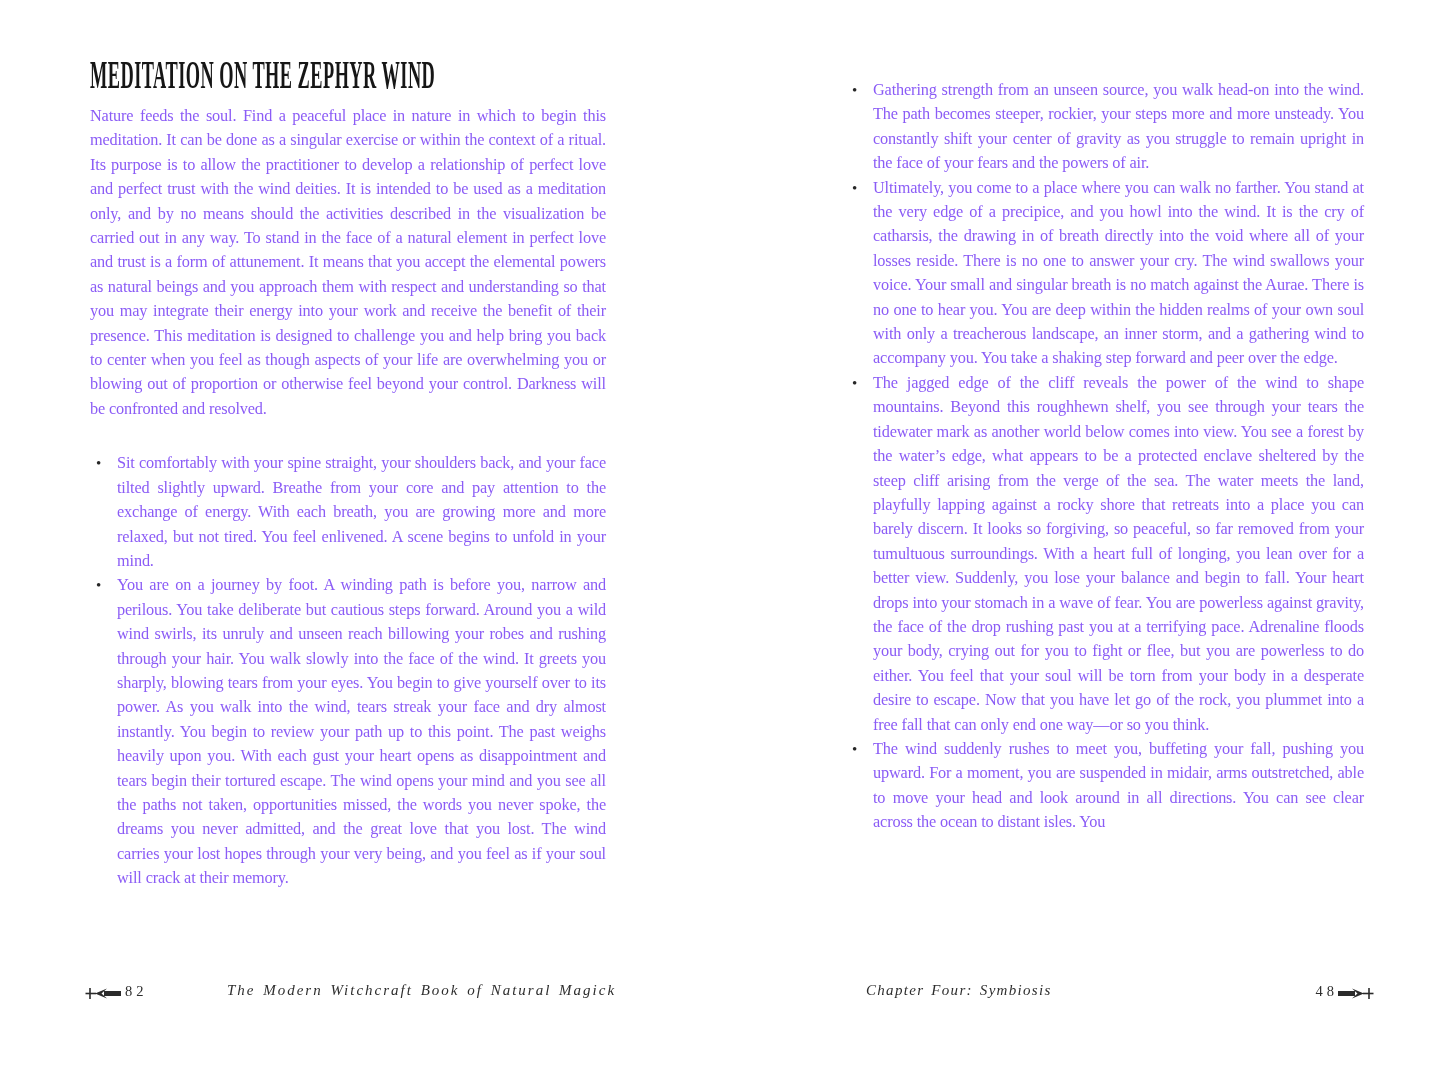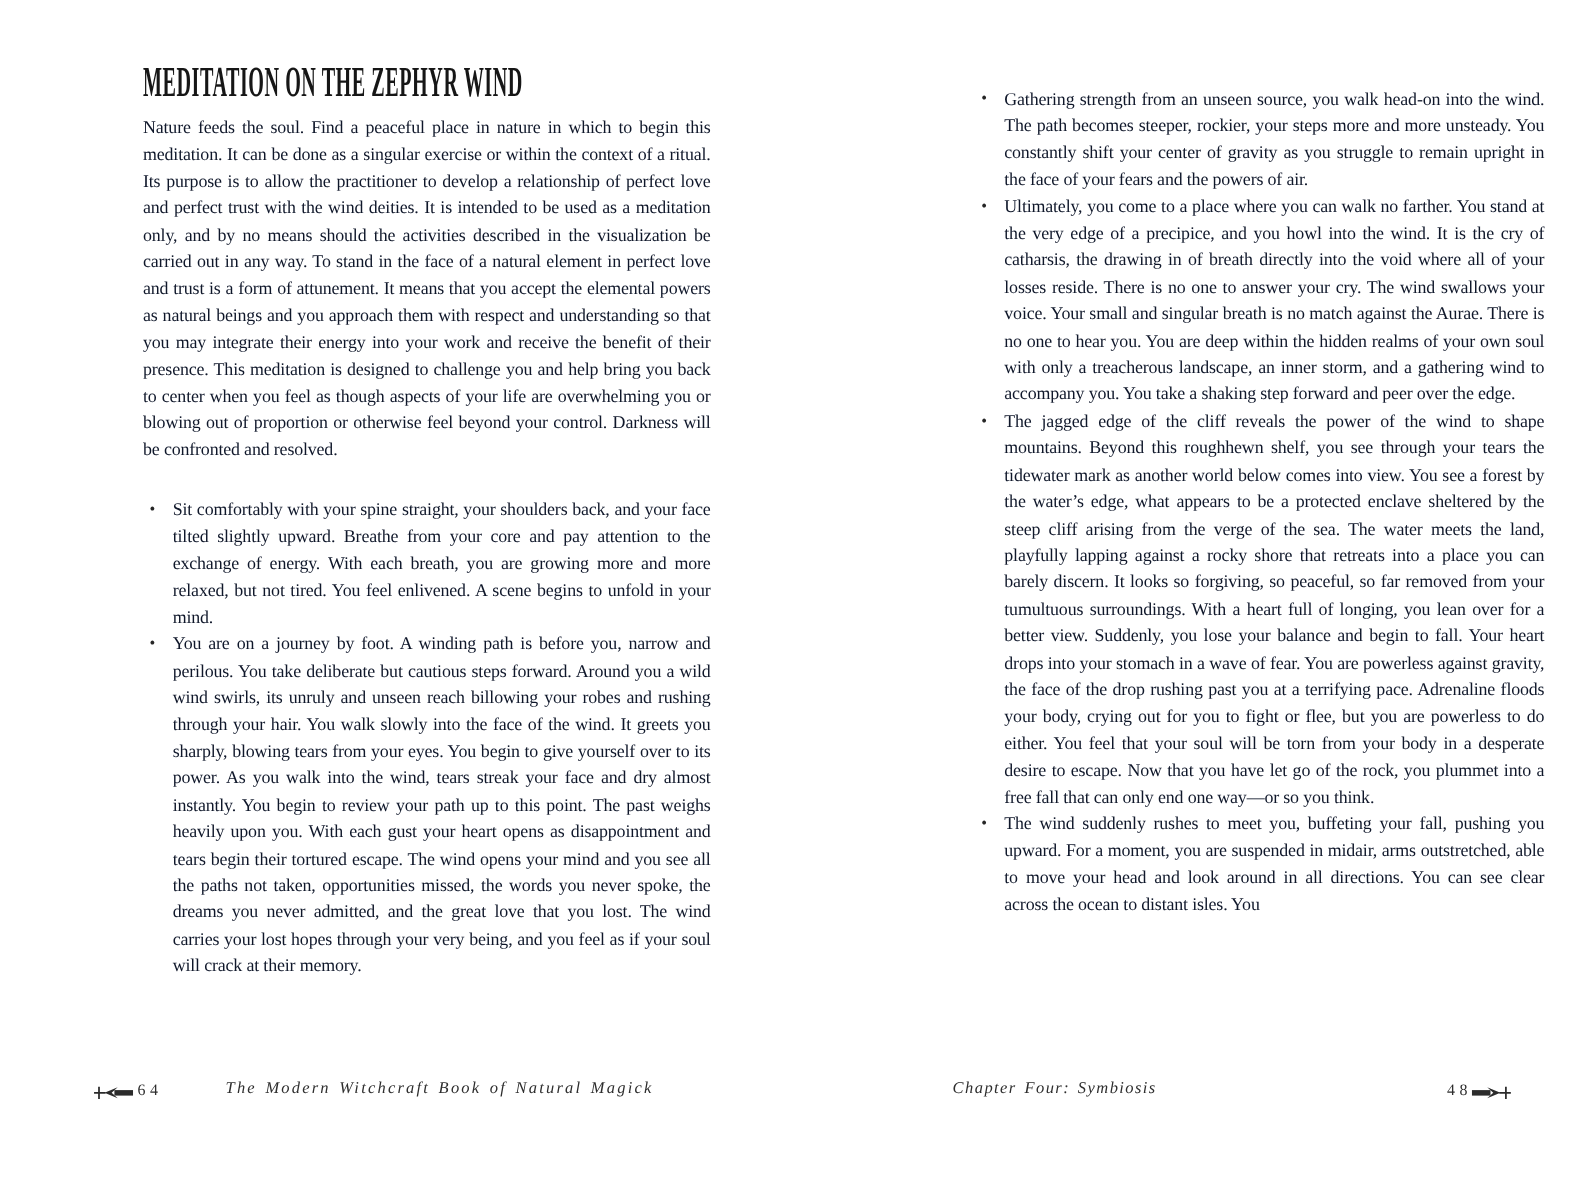--- a/index.html
+++ b/index.html
@@ -5,21 +5,21 @@
   html, body { margin: 0; padding: 0; }
   body {
     width: 1445px;
     height: 1084px;
     background: #ffffff;
     position: relative;
     font-family: "Liberation Serif", "DejaVu Serif", serif;
     color: #262626;
     overflow: hidden;
   }
-  .col { position: absolute; margin-left: 40px; }
+  .col { position: absolute; }
   .col-left  { left: 90px;  top: 56px; width: 516px; }
   .col-right { left: 846px; top: 78px; width: 518px; }
 
   h1.section-title {
     margin: 0;
     height: 38px;
     line-height: 38px;
     white-space: nowrap;
     color: #161616;
   }
@@ -30,21 +30,21 @@
     font-size: 39px;
     font-weight: 700;
     letter-spacing: 1px;
   }
 
   .body-text {
     font-size: 16.3px;
     line-height: 24.4px;
     letter-spacing: -0.15px;
     text-align: justify;
-    color: #0f172a;
+    color: #8b5cf6;
   }
   p.intro { margin: 10px 0 0 0; }
 
   ul.steps {
     margin: 30px 0 0 0;
     padding: 0 0 0 27px;
     list-style: none;
   }
   .col-right ul.steps { margin-top: 0; }
   ul.steps li { position: relative; }
@@ -73,20 +73,21 @@
     color: #2e2e2e;
   }
   .footer-left .page-number { left: 40px; }
   .footer-right .page-number { right: 38px; }
 
   .running-title {
     position: absolute;
     left: 120px;
     right: -10px;
     top: 0;
+    text-align: center;
     font-style: italic;
     font-size: 15px;
     letter-spacing: 2px;
     word-spacing: 2px;
     color: #2e2e2e;
     white-space: nowrap;
   }
   .chapter-title {
     position: absolute;
     left: 20px;
@@ -126,21 +127,21 @@
 
 <div class="footer footer-left">
   <svg class="ornament" width="36" height="13" viewBox="0 0 36 13" aria-hidden="true">
     <g fill="#2b2b2b" stroke="#2b2b2b">
       <line x1="0.5" y1="6.5" x2="11" y2="6.5" stroke-width="1.6"></line>
       <line x1="5" y1="1" x2="5" y2="12" stroke-width="1.6"></line>
       <path d="M10,6.5 L22,1.5 L16.5,6.5 L22,11.5 Z" stroke="none"></path>
       <rect x="19" y="4" width="17" height="5" stroke="none"></rect>
     </g>
   </svg>
-  <span class="page-number">64</span>
+  <span class="page-number">82</span>
   <span class="running-title">The Modern Witchcraft Book of Natural Magick</span>
 </div>
 
 <div class="footer footer-right">
   <span class="chapter-title">Chapter Four: Symbiosis</span>
   <span class="page-number">48</span>
   <svg class="ornament" width="36" height="13" viewBox="0 0 36 13" aria-hidden="true">
     <g fill="#2b2b2b" stroke="#2b2b2b">
       <line x1="0.5" y1="6.5" x2="11" y2="6.5" stroke-width="1.6"></line>
       <line x1="5" y1="1" x2="5" y2="12" stroke-width="1.6"></line>

